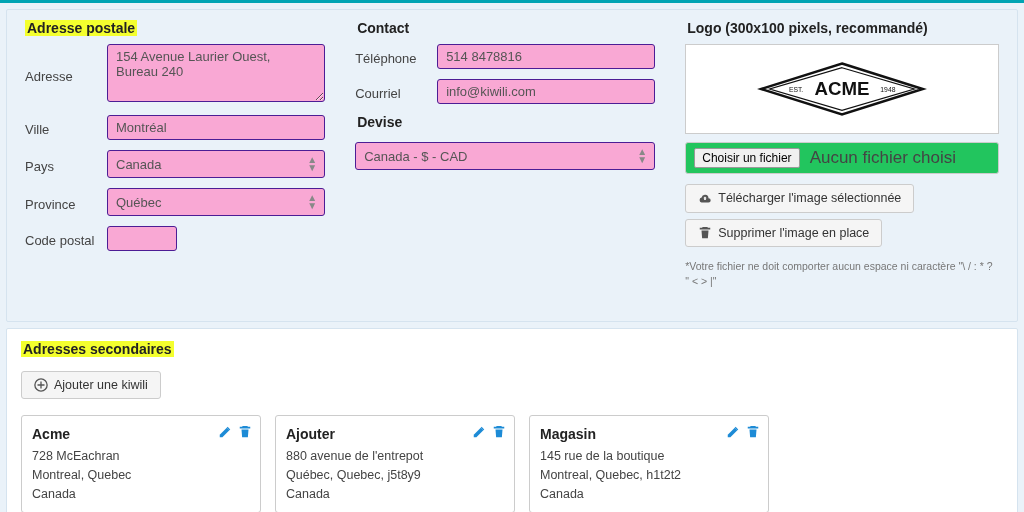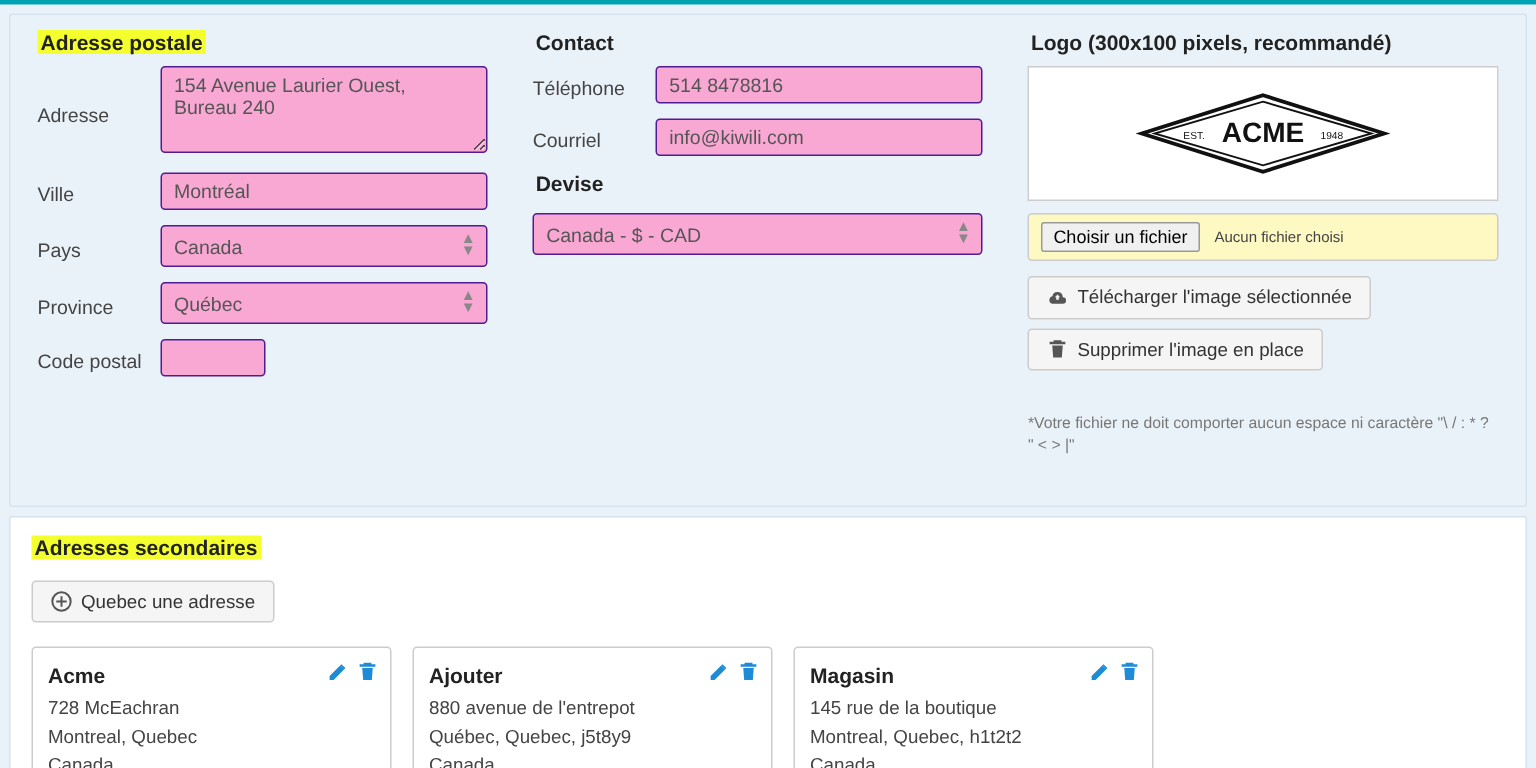--- a/index.html
+++ b/index.html
@@ -73,50 +73,50 @@
       border: 1px solid #ccc;
       height: 90px;
       display: flex;
       align-items: center;
       justify-content: center;
       margin-bottom: 8px;
     }
     .logo-svg { width: 170px; height: 60px; }
     .help-text { font-size: 12.5px; color: #444; margin-bottom: 8px; }
     .file-row {
-      background: #fef9c3;
+      background: #22c55e;
       border: 1px solid #ccc;
       border-radius: 3px;
       padding: 5px 8px;
       display: flex;
       align-items: center;
       gap: 10px;
       margin-bottom: 10px;
     }
     .file-btn {
       border: 1px solid #999;
       background: #f0f0f0;
       padding: 2px 7px;
       font-size: 12px;
       border-radius: 2px;
     }
-    .file-status { font-size: 10px; color: #444; text-align: center; }
+    .file-status { font-size: 17px; color: #444; text-align: center; }
     .btn {
       background: #f5f5f5;
       border: 1px solid #ccc;
       border-radius: 3px;
       padding: 6px 12px;
       font-size: 12.5px;
       color: #333;
       display: inline-flex;
       gap: 6px;
       cursor: pointer;
       margin-bottom: 6px;
     }
-    .footnote { font-size: 10.5px; color: #777; line-height: 1.4; margin-top:22px; }
+    .footnote { font-size: 10.5px; color: #777; line-height: 1.4; margin-top:6px; }
     .panel-secondary {
       background: #fff;
       border: 1px solid #d5e3ef;
       margin: 6px;
       padding: 12px 14px;
       border-radius: 2px;
     }
     .cards { display: flex; gap: 14px; margin-top: 10px; }
     .card {
       border: 1px solid #ccc;
@@ -244,21 +244,21 @@
 <div class="panel-secondary">
   <div class="section-title hl">Adresses secondaires</div><br>
 
   <button class="btn" style="margin-top:6px;">
     <span>
       <svg class="icon-sm" viewBox="0 0 16 16" fill="#555">
           <circle cx="8" cy="8" r="7" fill="none" stroke="#555" stroke-width="1.5"></circle>
           <path d="M8 4v8M4 8h8" stroke="#555" stroke-width="1.5"></path>
         </svg>
     </span>
-    <span>Quebec une adresse</span>
+    <span>Ajouter une kiwili</span>
   </button>
 
   <div class="cards">
     <div class="card">
       <div class="card-actions">
         <span class="icon-edit"><svg class="icon-sm" viewBox="0 0 16 16" fill="#1d8bd6">
               <path d="M2 11l8-8 3 3-8 8H2v-3z"></path>
               <path d="M11 2l3 3-1 1-3-3 1-1z"></path>
             </svg></span>
         <span class="icon-del"><svg class="icon-sm" viewBox="0 0 16 16" fill="#1d8bd6">

